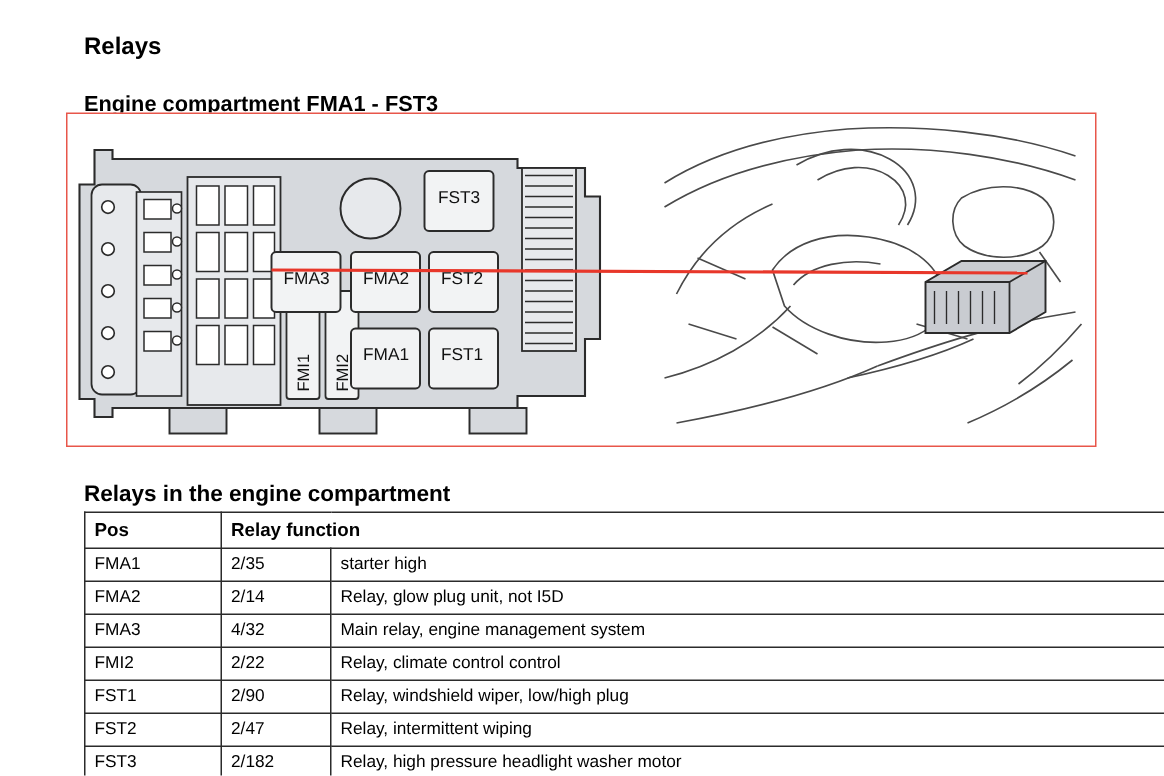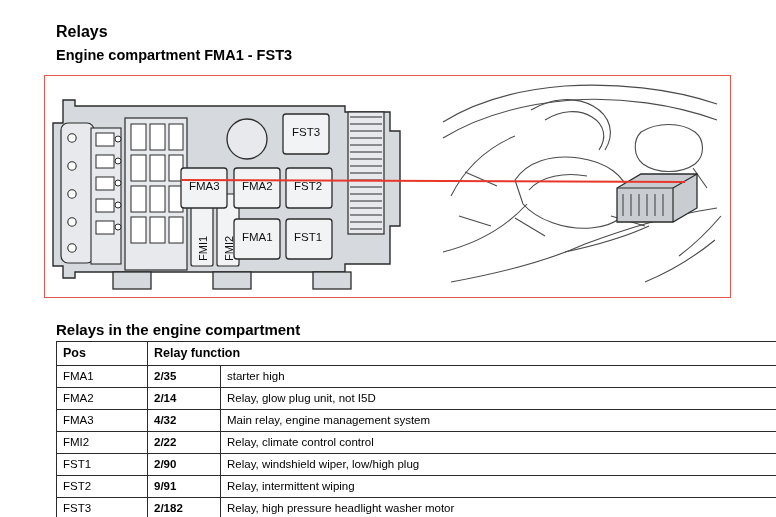--- a/index.html
+++ b/index.html
@@ -30,21 +30,21 @@
   }
   .title-main {
     font-size: 16px;
     font-weight: bold;
     line-height: 20px;
   }
   .title-sub {
     font-size: 14.5px;
     font-weight: bold;
     line-height: 19px;
-    margin-top: 4px;
+    margin-top: 19px;
   }
 
   
   .figure-frame {
     position: absolute;
     left: 44px;
     top: 61px;
     width: 687px;
     height: 223px;
     border: 1px solid #e8564a;
@@ -86,21 +86,21 @@
     vertical-align: middle;
     height: 17px;
     line-height: 15px;
   }
   table.relay-table th {
     font-weight: bold;
     font-size: 12.5px;
     height: 19px;
   }
   .col-pos { width: 78px; }
-  .col-num { width: 60px; border-right: none !important; font-weight: bold; }
+  .col-num { width: 60px; border-right: none !important; }
   .col-fn  { }
   
   .hdr-fn { }
   td.cell-num {
     border-right: 1px solid #2b2b2b !important;
   }
 
   
   .lbl {
     position: absolute;
@@ -318,21 +318,21 @@
         <td class="cell-num col-num">2/22</td>
         <td class="col-fn">Relay, climate control control</td>
       </tr>
       <tr>
         <td>FST1</td>
         <td class="cell-num col-num">2/90</td>
         <td class="col-fn">Relay, windshield wiper, low/high plug</td>
       </tr>
       <tr>
         <td>FST2</td>
-        <td class="cell-num col-num">9/91</td>
+        <td class="cell-num col-num">2/47</td>
         <td class="col-fn">Relay, intermittent wiping</td>
       </tr>
       <tr>
         <td>FST3</td>
         <td class="cell-num col-num">2/182</td>
         <td class="col-fn">Relay, high pressure headlight washer motor</td>
       </tr>
     </tbody>
   </table>
 

